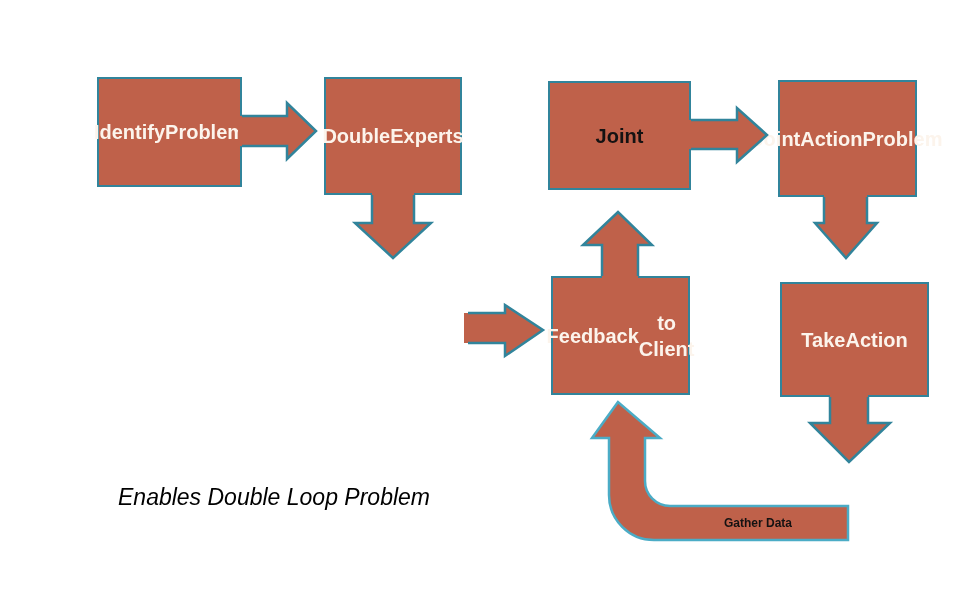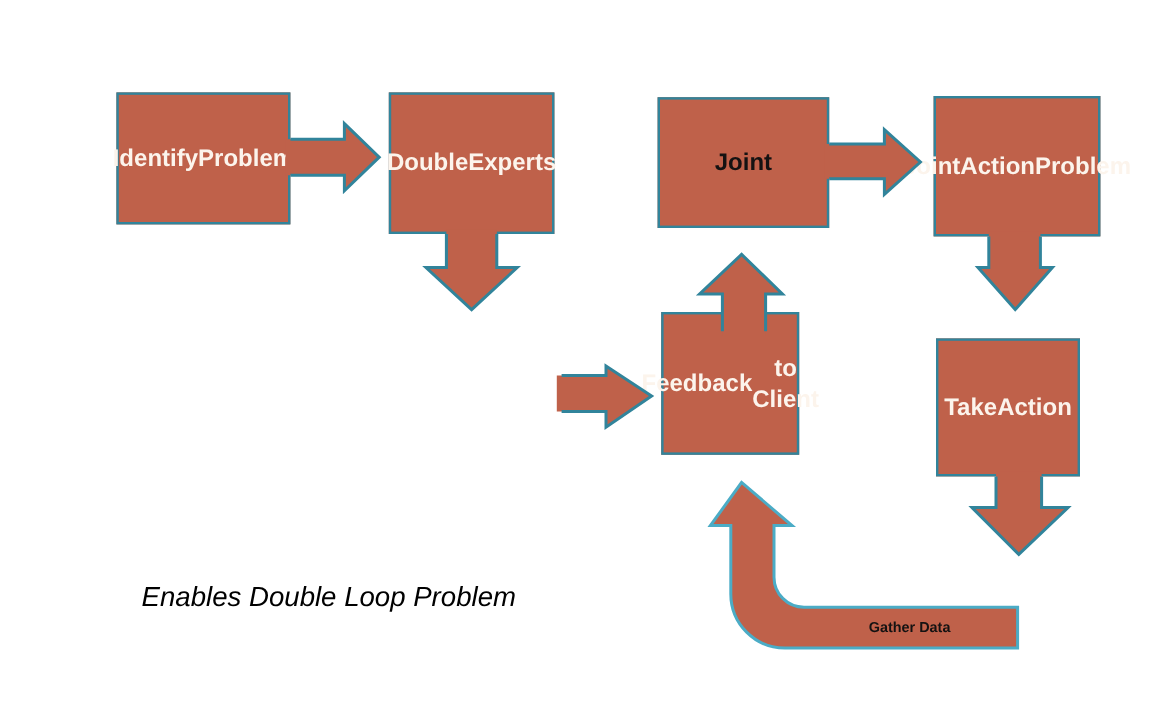--- a/index.html
+++ b/index.html
@@ -63,26 +63,26 @@
     <span>Joint</span>
   </div>
 
   <div class="box light" style="left:778px;top:80px;width:139px;height:117px">
     <span>Joint</span>
     <span>Action</span>
     <span>Problem</span>
   </div>
 
 
-  <div class="box light" style="left:551px;top:260px;width:115px;height:119px">
+  <div class="box light" style="left:551px;top:276px;width:139px;height:119px">
     <span>Feedback</span>
     <span>to Client</span>
   </div>
 
-  <div class="box light" style="left:780px;top:282px;width:120px;height:115px">
+  <div class="box light" style="left:780px;top:282px;width:149px;height:115px">
     <span>Take</span>
     <span>Action</span>
   </div>
 
   <svg class="arrows" viewBox="0 0 971 604">
 
     <g>
       <path class="afill" d="M238 116 L287 116 L287 103 L316 131 L287 159 L287 146 L238 146 Z"></path>
       <path class="astroke" d="M242 116 L287 116 L287 103 L316 131 L287 159 L287 146 L242 146"></path>
     </g>

